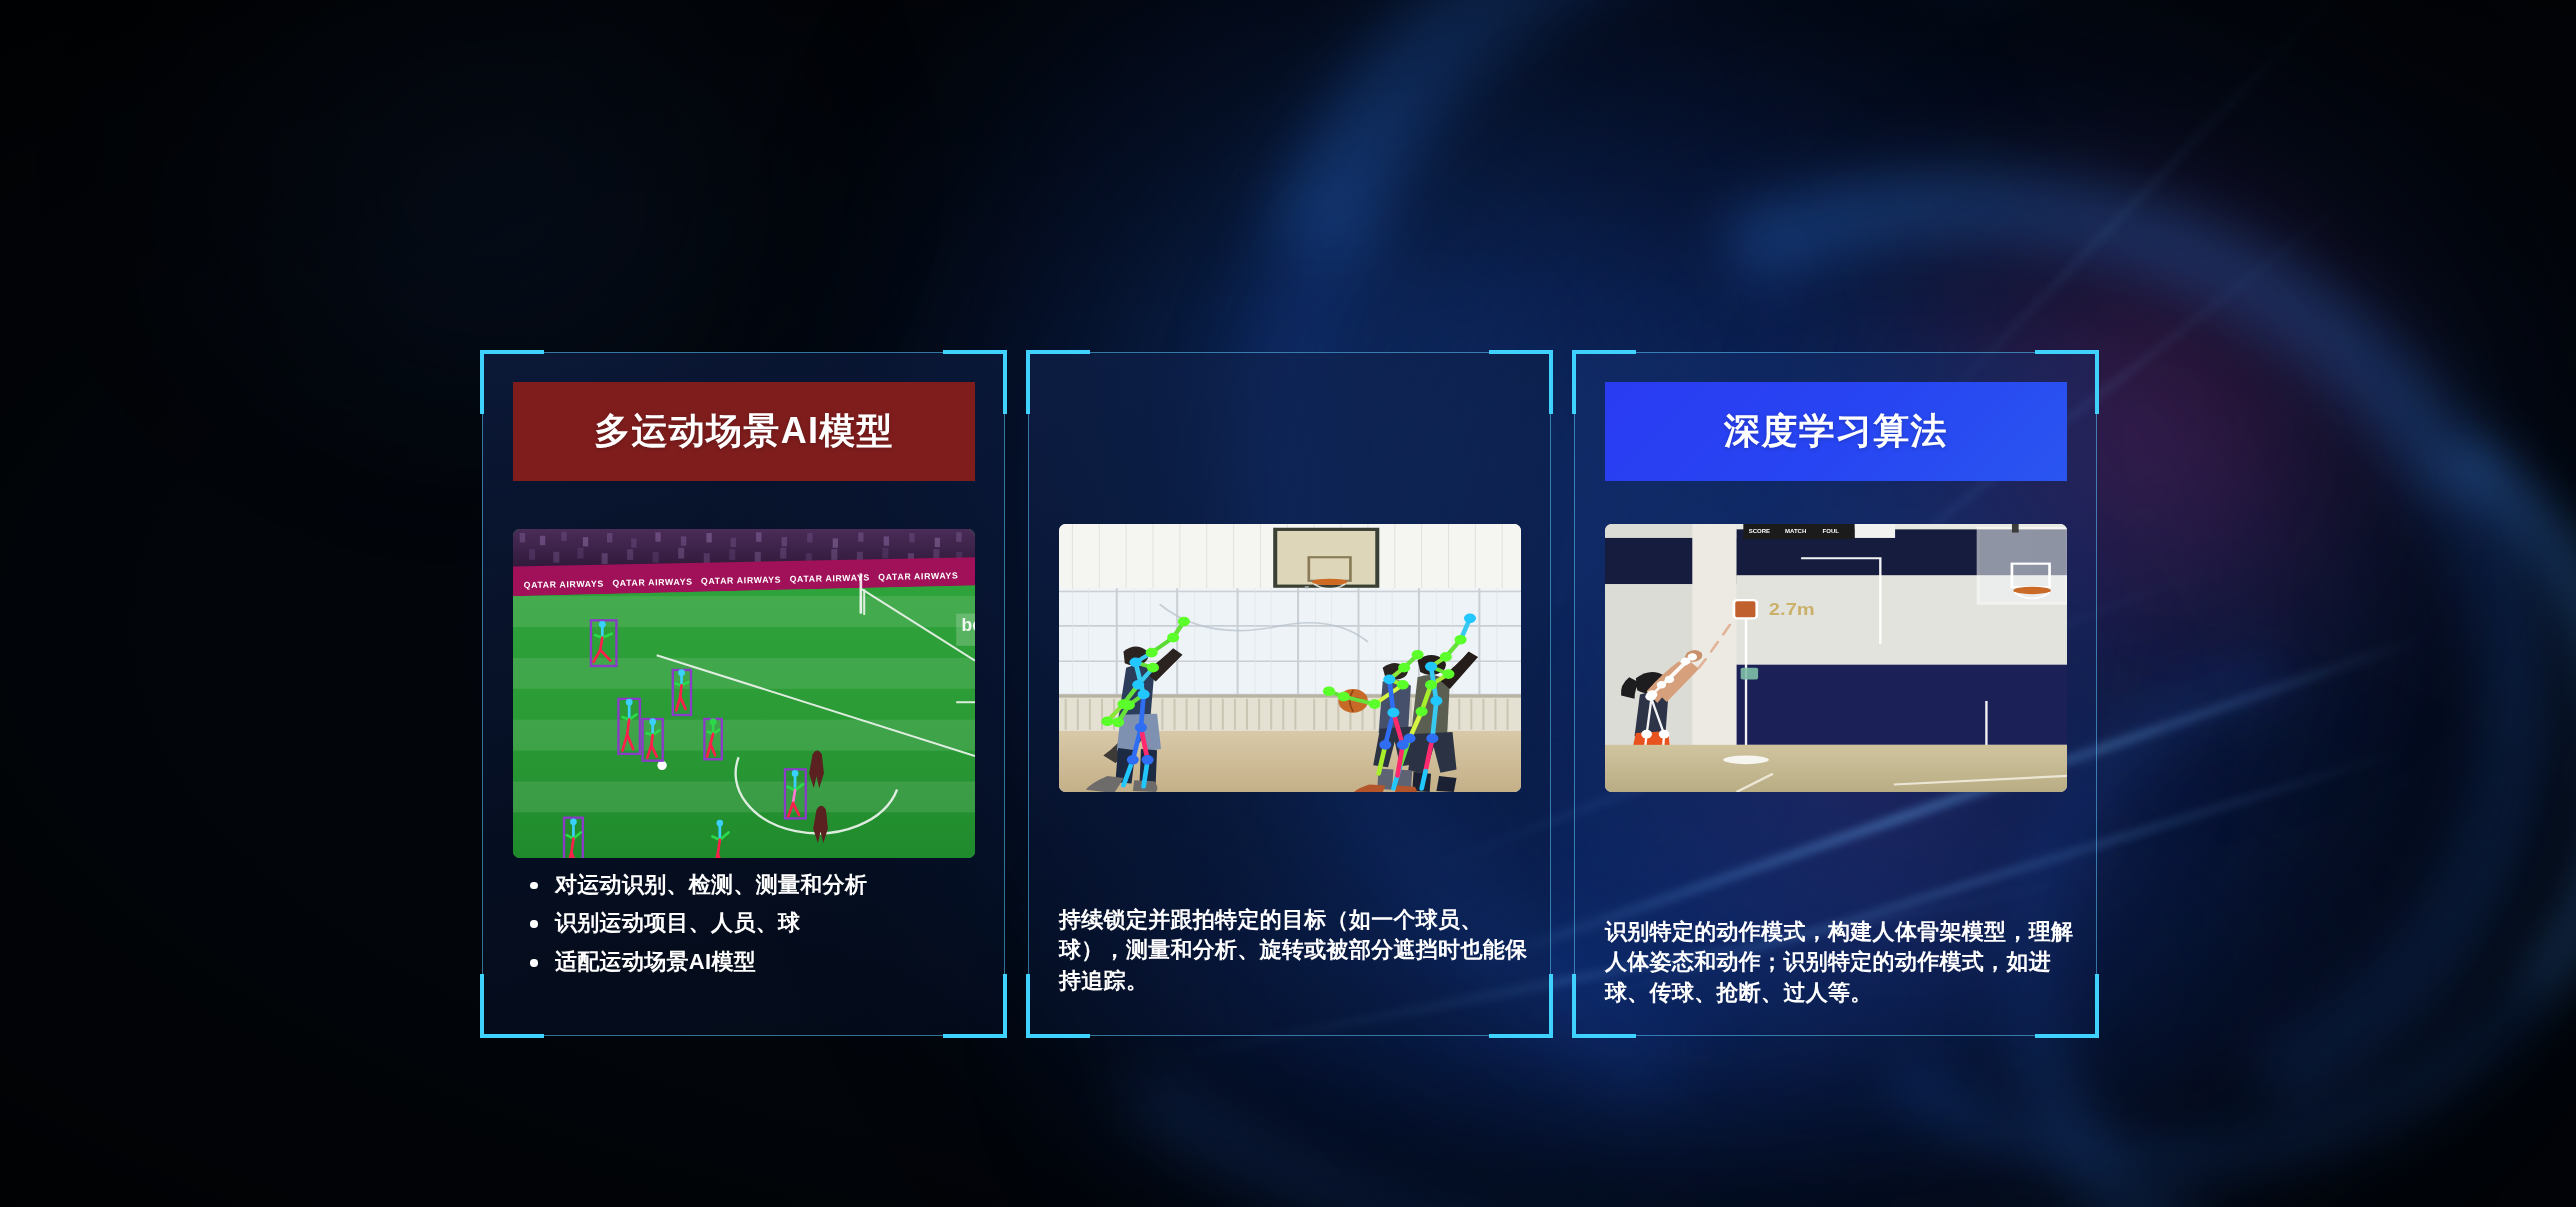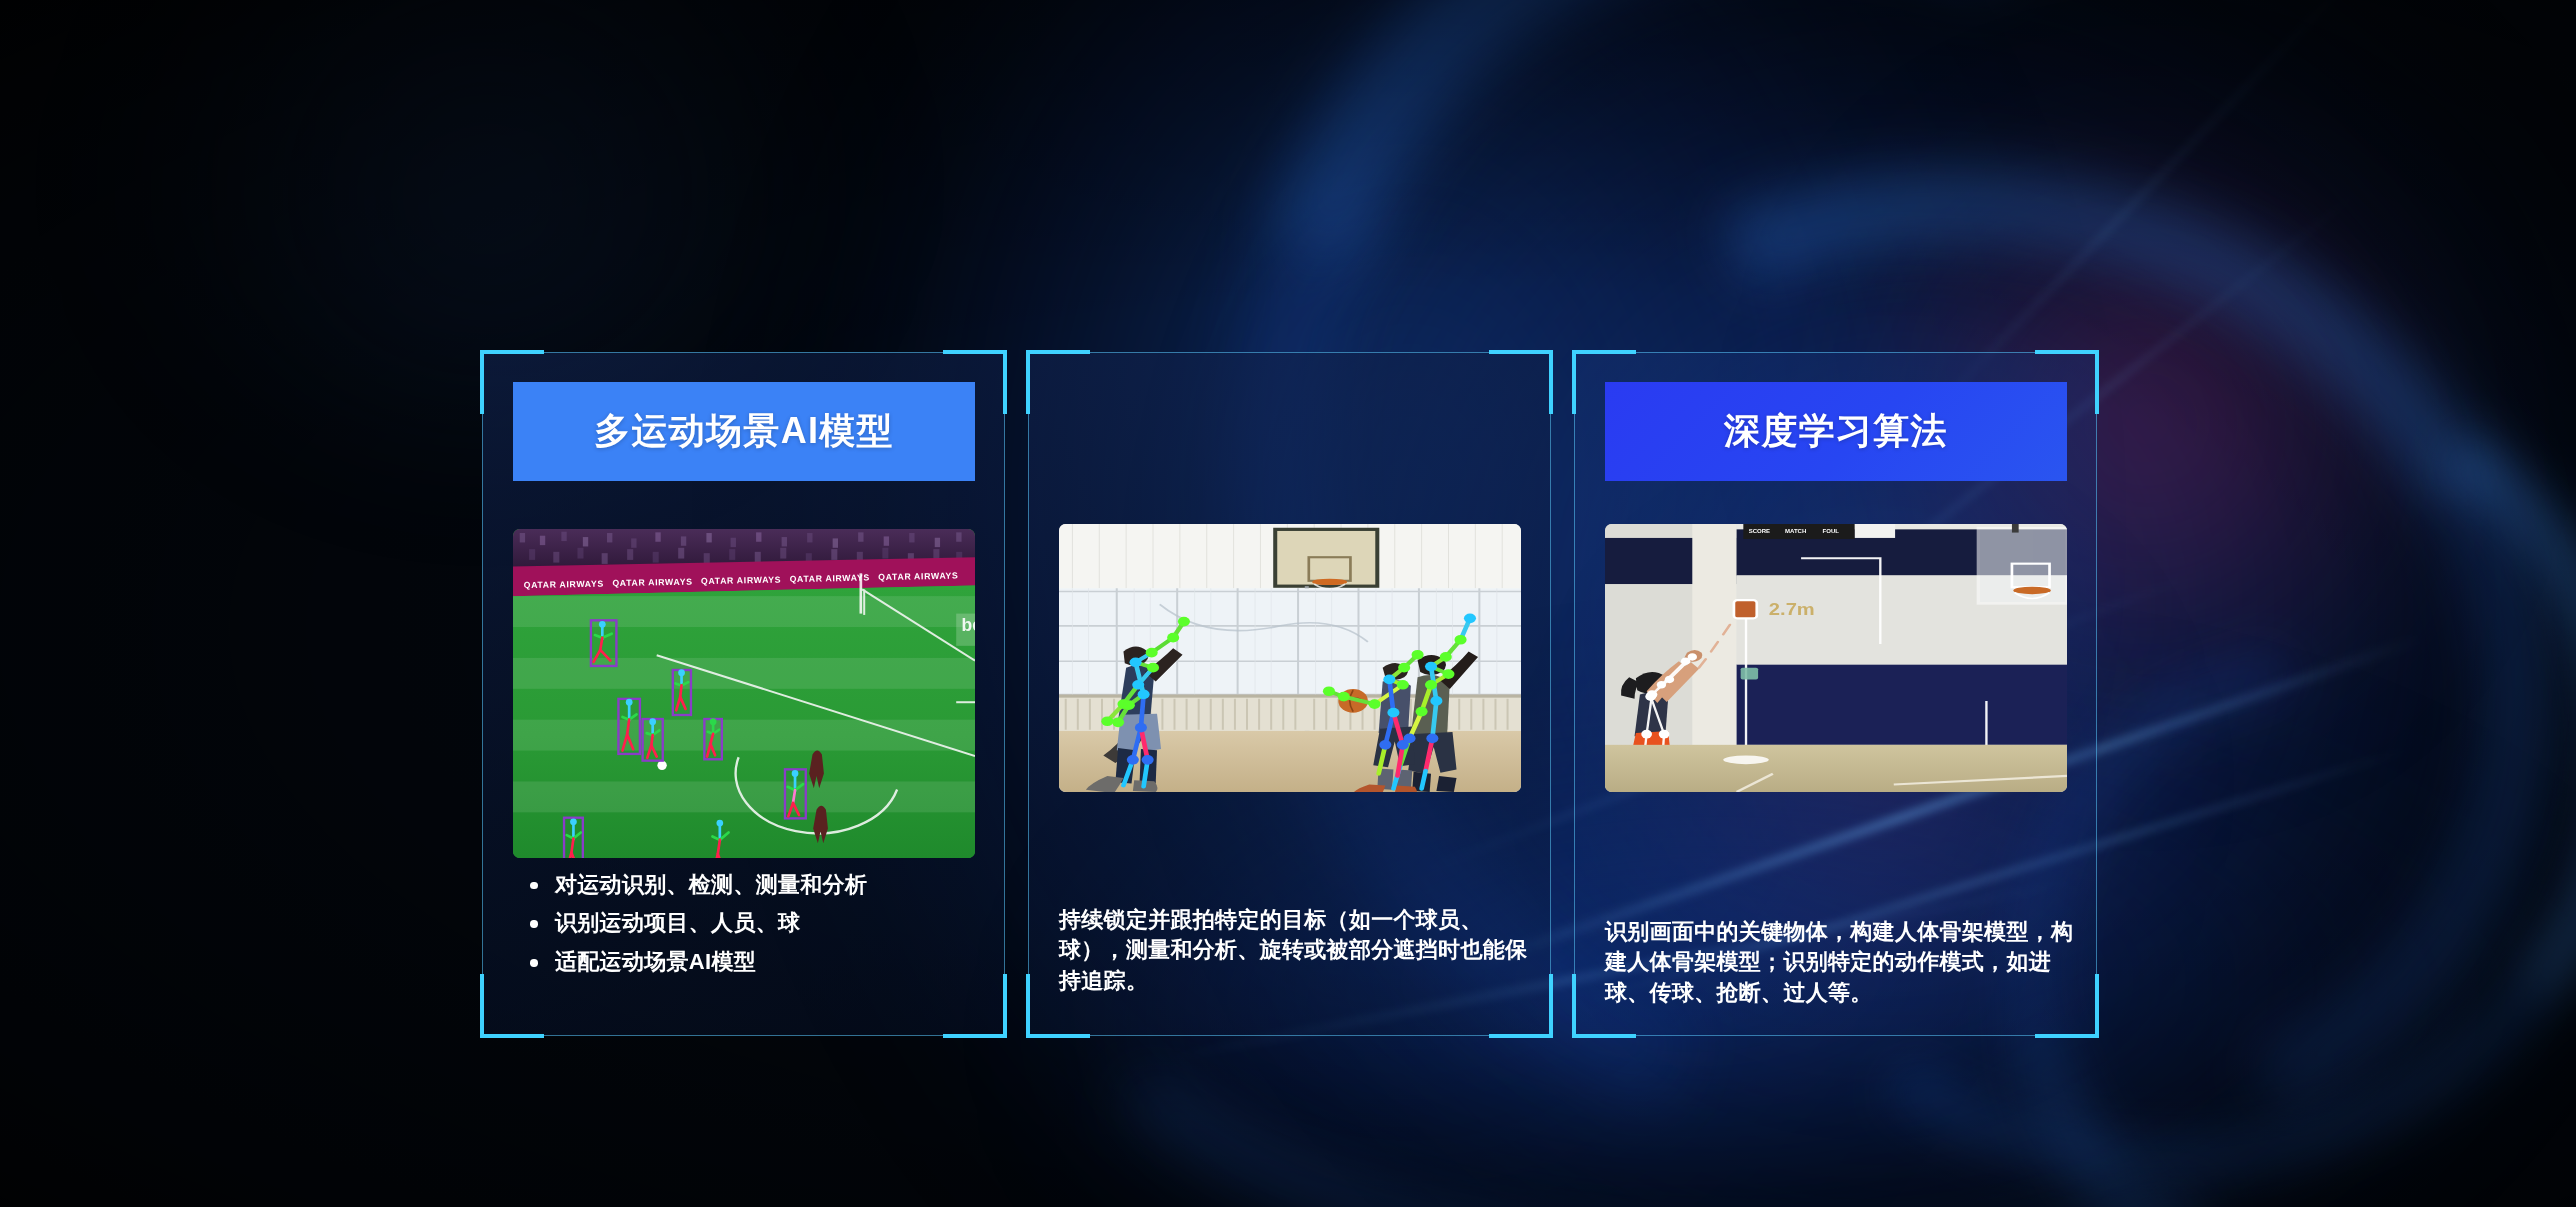--- a/index.html
+++ b/index.html
@@ -107,21 +107,21 @@
   
   .frame{position:absolute;inset:0;border:1.3px solid rgba(90,200,250,.55);box-sizing:border-box;pointer-events:none;}
   .corner{position:absolute;width:64px;height:64px;box-sizing:border-box;pointer-events:none;}
   .corner.tl{left:-2px;top:-2px;border-left:4.7px solid #3fd2ff;border-top:4.7px solid #3fd2ff;}
   .corner.tr{right:-2px;top:-2px;border-right:4.7px solid #3fd2ff;border-top:4.7px solid #3fd2ff;}
   .corner.bl{left:-2px;bottom:-2px;border-left:4.7px solid #3fd2ff;border-bottom:4.7px solid #3fd2ff;}
   .corner.br{right:-2px;bottom:-2px;border-right:4.7px solid #3fd2ff;border-bottom:4.7px solid #3fd2ff;}
 
   .card-head{
     position:absolute;left:31px;top:29.5px;width:462px;height:99px;
-    background:#3b82f6;
+    background:#7f1d1d;
     display:flex;align-items:center;justify-content:center;
     color:#fff;font-size:36px;font-weight:700;letter-spacing:1.3px;
     text-shadow:0 1.3px 4px rgba(0,0,0,.22);
   }
   .card.c2 .card-head{background:linear-gradient(135deg,#2a3bf2 0%,#2b45f0 60%,#2f53ef 100%);}
   .card.c3 .card-head{background:linear-gradient(135deg,#2a3bf2 0%,#2746f2 55%,#2a55f0 100%);}
 
   .thumb{position:absolute;left:31px;top:172px;width:462px;height:268px;border-radius:6.7px;overflow:hidden;background:#081428;}
   .card.c1 .thumb{top:177px;height:329px;}
   .thumb svg{display:block;width:100%;height:100%;}
@@ -650,18 +650,18 @@
         <rect x="0" y="412" width="688" height="88" fill="url(#floor3)"></rect>
         <g stroke="#f3efe2" stroke-width="4" fill="none" opacity=".85">
           <path d="M430,486 L688,470"></path>
             <path d="M250,466 L196,500"></path>
         </g>
         <ellipse cx="210" cy="440" rx="34" ry="8" fill="#ffffff" opacity=".85"></ellipse>
       </svg>
     </div>
 
     <div class="body-text">
-      <p class="para">识别画面中的关键物体，构建人体骨架模型，构建人体骨架模型；识别特定的动作模式，如进球、传球、抢断、过人等。</p>
+      <p class="para">识别特定的动作模式，构建人体骨架模型，理解人体姿态和动作；识别特定的动作模式，如进球、传球、抢断、过人等。</p>
     </div>
   </div>
 
 </div>
 
 
 </body></html>

